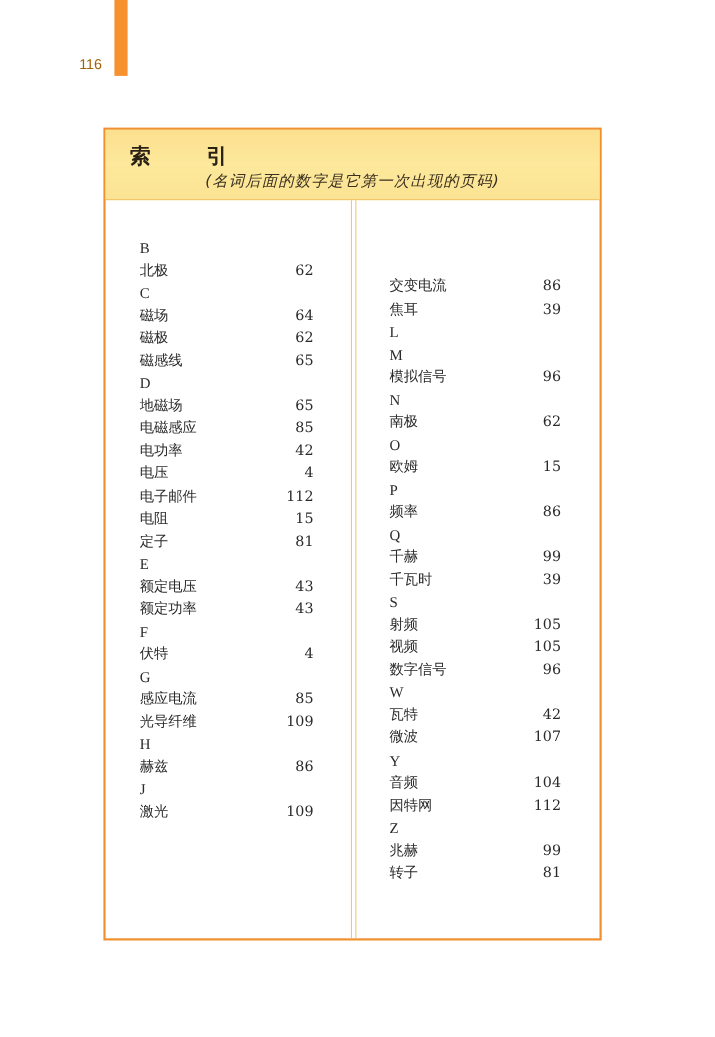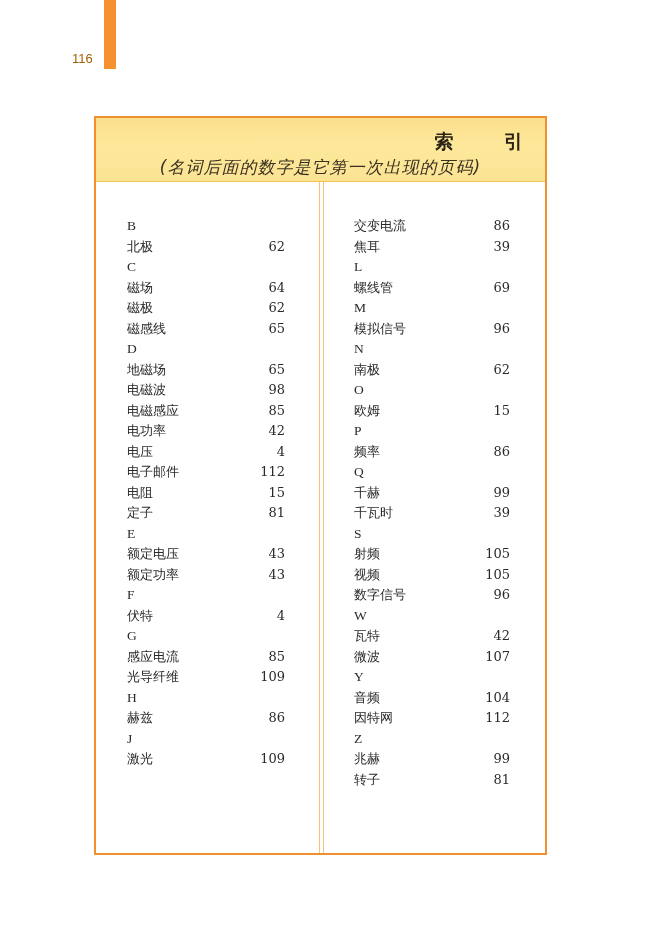--- a/index.html
+++ b/index.html
@@ -17,36 +17,36 @@
   .index-box {
     position: absolute; left: 94px; top: 116px; width: 449px; height: 735px;
     border: 2px solid #f0902e; background: #ffffff;
   }
   .index-header {
     position: absolute; left: 0; top: 0; width: 100%; height: 63px;
     background: linear-gradient(180deg, #fbe08e 0%, #fde89b 50%, #fbe393 100%);
     border-bottom: 1px solid #f1c15a;
   }
   .index-title {
-    position: absolute; left: 0; right: 0; top: 11px; text-align: right;
+    position: absolute; left: 0; right: 0; top: 11px; text-align: left;
     font-family: "DejaVu Sans", sans-serif; font-weight: bold; font-size: 19px; color: #2b2216;
     letter-spacing: 22px; padding-left: 22px;
   }
   .index-subtitle {
     position: absolute; left: 0; right: 0; top: 38px; text-align: center;
-    font-family: "DejaVu Sans", sans-serif; font-size: 17px; color: #3a3020; font-style: italic;
+    font-family: "DejaVu Sans", sans-serif; font-size: 14px; color: #3a3020; font-style: italic;
     letter-spacing: 1px;
   }
   .divider {
     position: absolute; left: 223px; top: 64px; width: 3px; height: 671px;
     border-left: 1px solid #f4c27a; border-right: 1px solid #f4c27a;
   }
   .column { position: absolute; top: 98px; }
   .col-left { left: 31px; width: 160px; }
-  .col-right { left: 258px; width: 160px; }
+  .col-right { left: 258px; width: 160px; margin-top: 35px; }
   .row {
     position: relative; height: 20.5px; line-height: 20.5px; font-size: 13px;
   }
   .row .term { position: absolute; left: 0; white-space: nowrap; }
   .row .page { position: absolute; right: 0; }
   .row.letter .term { font-family: "Liberation Serif", serif; font-size: 13.5px; }
   .col-left .row .page { right: 2px; }
   .col-right .row .page { right: 4px; }
 </style>
 </head>
@@ -88,24 +88,20 @@
       </div>
       <div class="row letter">
         <span class="term">D</span>
         <span class="page"></span>
       </div>
       <div class="row">
         <span class="term">地磁场</span>
         <span class="page">65</span>
       </div>
       <div class="row">
-        <span class="term">电磁波</span>
-        <span class="page">98</span>
-      </div>
-      <div class="row">
         <span class="term">电磁感应</span>
         <span class="page">85</span>
       </div>
       <div class="row">
         <span class="term">电功率</span>
         <span class="page">42</span>
       </div>
       <div class="row">
         <span class="term">电压</span>
         <span class="page">4</span>
@@ -176,24 +172,20 @@
         <span class="term">交变电流</span>
         <span class="page">86</span>
       </div>
       <div class="row">
         <span class="term">焦耳</span>
         <span class="page">39</span>
       </div>
       <div class="row letter">
         <span class="term">L</span>
         <span class="page"></span>
-      </div>
-      <div class="row">
-        <span class="term">螺线管</span>
-        <span class="page">69</span>
       </div>
       <div class="row letter">
         <span class="term">M</span>
         <span class="page"></span>
       </div>
       <div class="row">
         <span class="term">模拟信号</span>
         <span class="page">96</span>
       </div>
       <div class="row letter">

